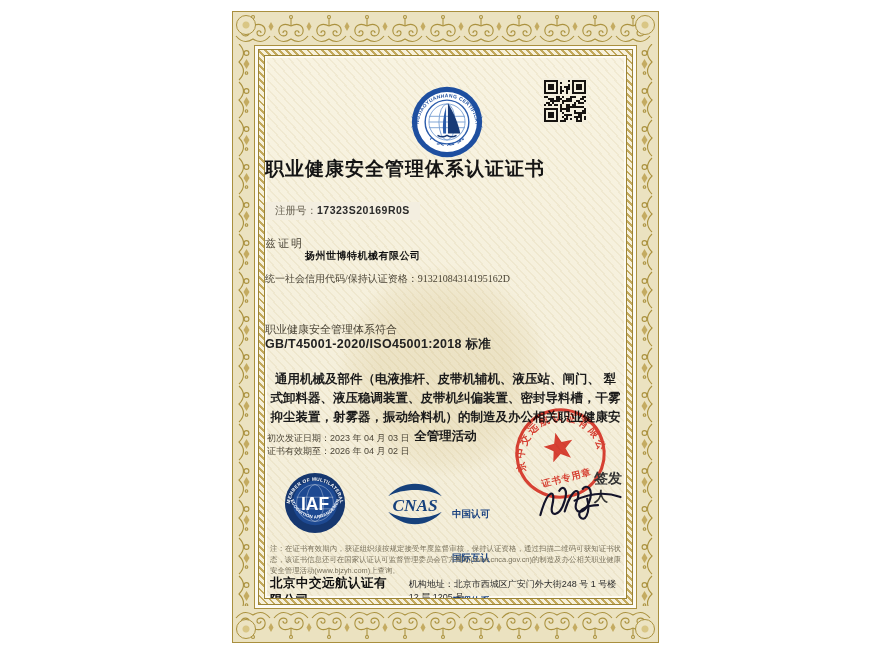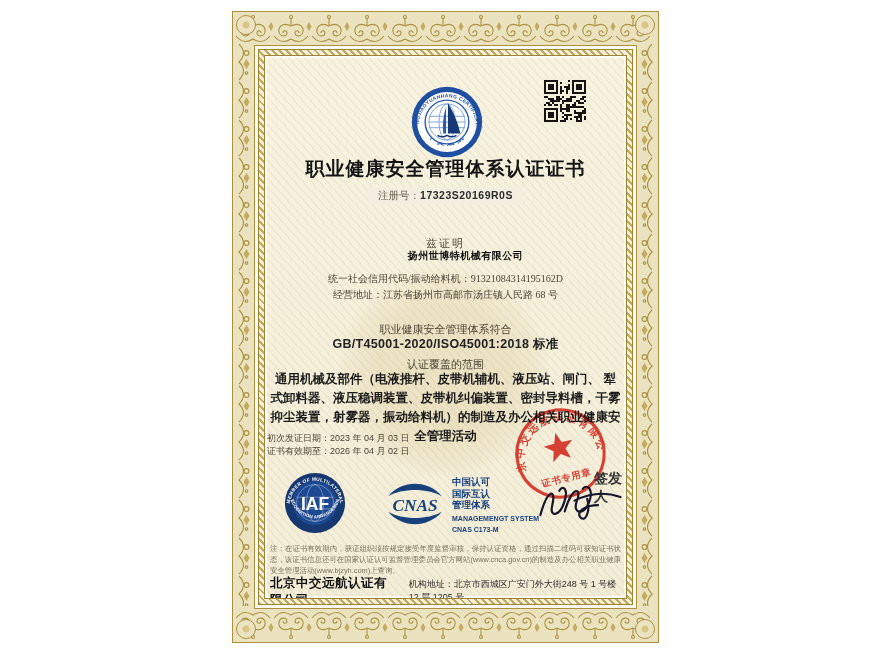--- a/index.html
+++ b/index.html
@@ -26,27 +26,27 @@
     box-shadow:0 0 0 2px #fdfbf3 inset;
     background:
       repeating-linear-gradient(48deg, rgba(178,152,80,0.10) 0 1.5px, rgba(0,0,0,0) 1.5px 6px),
       linear-gradient(#f8f3e1,#f3edd8);
     overflow:hidden; }
 
   .watermark { position:absolute; left:58px; top:195px; width:240px; height:240px; border-radius:50%;
     background:radial-gradient(circle, rgba(199,174,105,0.20) 0 38%, rgba(199,174,105,0.10) 54%, rgba(199,174,105,0) 63%); }
 
   .abs { position:absolute; }
-  .ctr { left:0; right:0; text-align:center; }
+  .ctr { left:0; right:0; }
 
   .logo { left:144px; top:28px; }
   .qr { left:277px; top:22px; }
 
   .title { top:100px; font-size:19px; font-weight:bold; color:#141414; letter-spacing:1px; }
-  .regline { top:129px; }
+  .regline { top:144px; }
   .regbox { display:inline-block; background:#f3eee0; padding:2px 10px; font-size:10.5px; }
   .reglabel { color:#6b6555; }
   .regval { color:#2a2a2a; font-weight:bold; letter-spacing:.5px; }
 
   .certify { top:168px; font-size:11px; color:#4a4436; font-family:"Liberation Serif", serif; letter-spacing:2px;margin-top:12px; }
   .company { top:193px; font-size:10px; font-weight:bold; color:#111; letter-spacing:.5px;padding-left:40px; }
 
   .info { top:215px; font-size:10px; color:#4a4436; line-height:16px; font-family:"Liberation Serif", serif; }
 
   .conform { top:266px; font-size:11px; color:#4a4436; font-family:Liberation Serif, serif; }
@@ -54,21 +54,21 @@
   .scopehead { top:301px; font-size:11px; color:#4a4436; font-family:"Liberation Serif", serif; }
   .scope { top:314px; left:4px; right:4px; text-align:center; font-size:12.5px; font-weight:bold;
     color:#1b1b1b; line-height:19px; }
 
   .dates { top:376px; left:2px; right:16px; display:flex; justify-content:space-between;
     font-size:9px; color:#4a4436;flex-direction:column; }
 
   .iaf { left:19px; top:416px; }
   .cnas { left:118px; top:422px; }
   .cnastext { left:187px; top:421px; color:#17407f; }
-  .cnastext .cn { font-size:9.5px; font-weight:bold; line-height:11.5px; font-family:"Liberation Serif", serif; }
+  .cnastext .cn { font-size:9.5px; font-weight:bold; line-height:11.5px; font-family:"Liberation Serif", serif;margin-top:32px; }
   .cnastext .en { font-size:7px; font-weight:bold; line-height:9px; margin-top:2px; }
 
   .seal { left:247px; top:349px; transform:rotate(-14deg); opacity:.88; mix-blend-mode:multiply; }
   .issuer { left:329px; top:414px; font-size:14px; color:#333;font-weight:bold; }
   .signature { left:270px; top:421px; }
 
   .note { top:487px; left:2px; right:2px; padding:0 3px; font-size:7.4px; line-height:11px;
     color:#79725d; text-align:justify; }
 
   .footer { top:519px; left:5px; right:5px; display:flex; align-items:baseline; }
@@ -344,27 +344,25 @@
           <div class="abs ctr title">职业健康安全管理体系认证证书</div>
 
           <div class="abs ctr regline">
             <span class="regbox"><span class="reglabel">注册号：</span><span class="regval">17323S20169R0S</span></span>
           </div>
 
           <div class="abs ctr certify">兹证明</div>
           <div class="abs ctr company">扬州世博特机械有限公司</div>
 
           <div class="abs ctr info">
-            <div>统一社会信用代码/振动给料机：91321084314195162D</div>
-            <div>经营地址：江苏省扬州市高邮市汤庄镇人民路 68 号</div>
+            <div>统一社会信用代码/保持认证资格：91321084314195162D</div>
           </div>
 
           <div class="abs ctr conform">职业健康安全管理体系符合</div>
           <div class="abs ctr standard">GB/T45001-2020/ISO45001:2018 标准</div>
-          <div class="abs ctr scopehead">认证覆盖的范围</div>
           <div class="abs scope">通用机械及部件（电液推杆、皮带机辅机、液压站、闸门、 犁式卸料器、液压稳调装置、皮带机纠偏装置、密封导料槽，干雾抑尘装置，射雾器，振动给料机）的制造及办公相关职业健康安全管理活动</div>
 
           <div class="abs dates">
             <span>初次发证日期：2023 年 04 月 03 日</span>
             <span>证书有效期至：2026 年 04 月 02 日</span>
           </div>
 
           <svg class="abs iaf" width="62" height="62" viewBox="0 0 64 64">
             <circle cx="32" cy="32" r="31" fill="#16376f"></circle>
             <circle cx="32" cy="32" r="23" fill="#1d4992"></circle>

